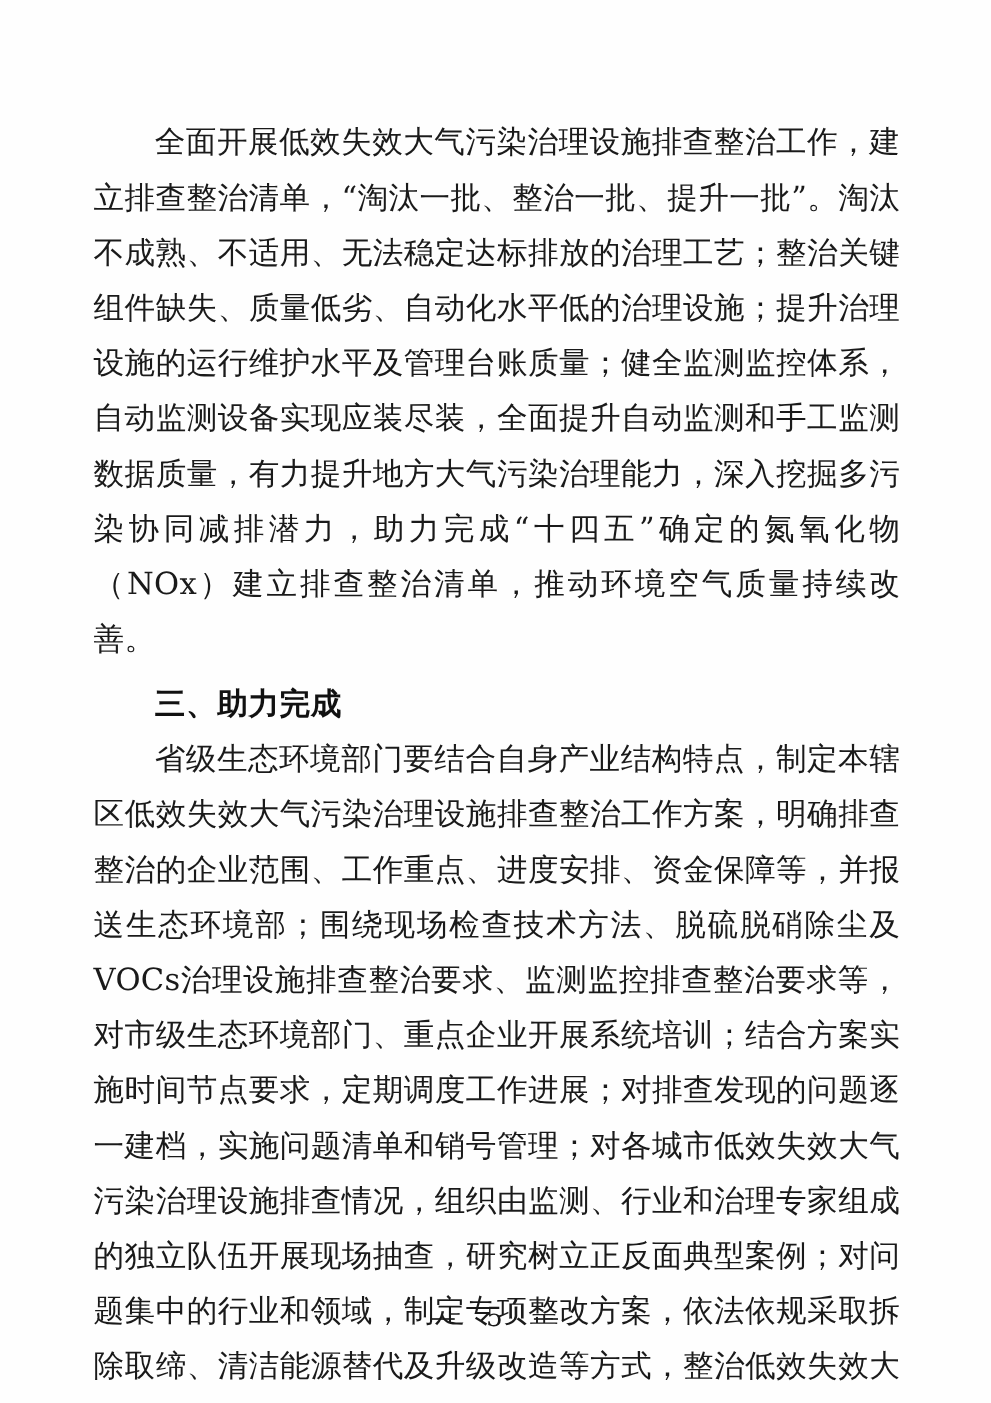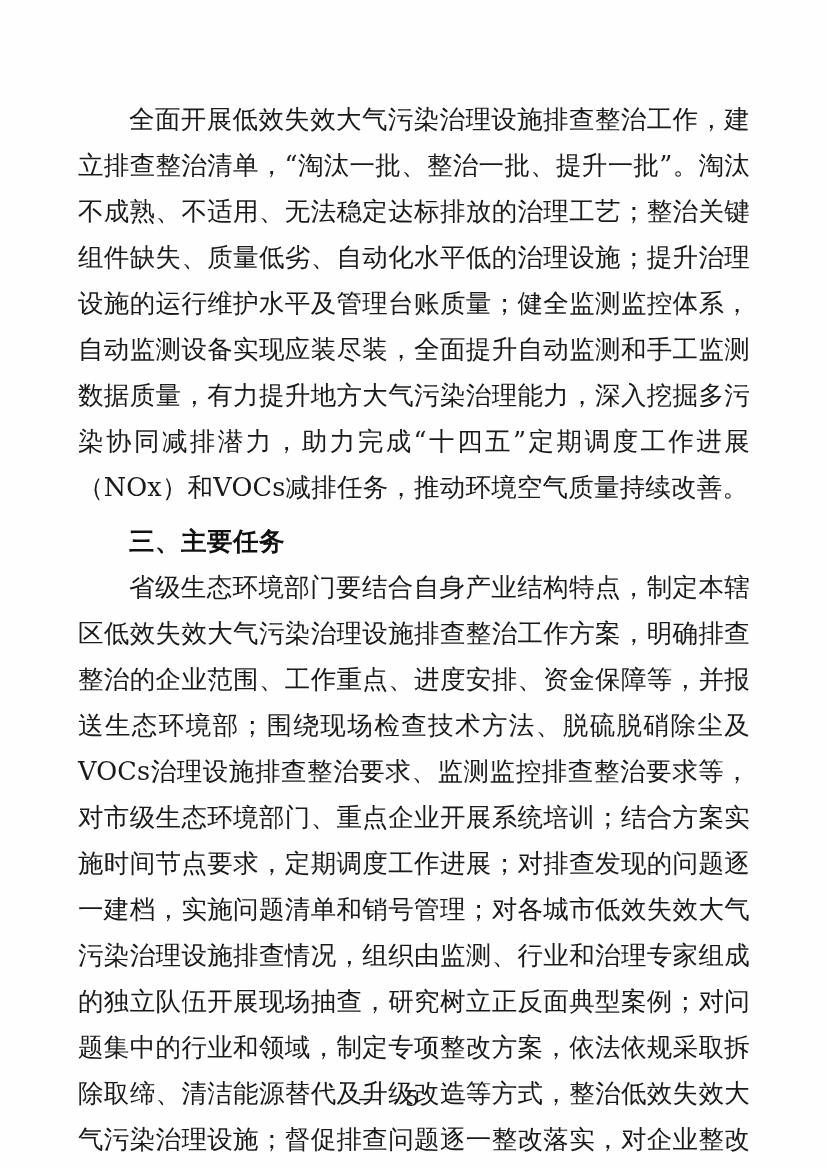--- a/index.html
+++ b/index.html
@@ -65,22 +65,22 @@
   }
   .dash {
     display: inline-block;
   }
 </style>
 </head>
 <body>
 
 <div class="page">
   <div class="content">
-    <p class="para">全面开展低效失效大气污染治理设施排查整治工作，建立排查整治清单，“淘汰一批、整治一批、提升一批”。淘汰不成熟、不适用、无法稳定达标排放的治理工艺；整治关键组件缺失、质量低劣、自动化水平低的治理设施；提升治理设施的运行维护水平及管理台账质量；健全监测监控体系，自动监测设备实现应装尽装，全面提升自动监测和手工监测数据质量，有力提升地方大气污染治理能力，深入挖掘多污染协同减排潜力，助力完成“十四五”定期调度工作进展（NOx）和VOCs减排任务，推动环境空气质量持续改善。</p>
-    <h2 class="heading">三、主要任务</h2>
+    <p class="para">全面开展低效失效大气污染治理设施排查整治工作，建立排查整治清单，“淘汰一批、整治一批、提升一批”。淘汰不成熟、不适用、无法稳定达标排放的治理工艺；整治关键组件缺失、质量低劣、自动化水平低的治理设施；提升治理设施的运行维护水平及管理台账质量；健全监测监控体系，自动监测设备实现应装尽装，全面提升自动监测和手工监测数据质量，有力提升地方大气污染治理能力，深入挖掘多污染协同减排潜力，助力完成“十四五”确定的氮氧化物（NOx）建立排查整治清单，推动环境空气质量持续改善。</p>
+    <h2 class="heading">三、助力完成</h2>
     <p class="para">省级生态环境部门要结合自身产业结构特点，制定本辖区低效失效大气污染治理设施排查整治工作方案，明确排查整治的企业范围、工作重点、进度安排、资金保障等，并报送生态环境部；围绕现场检查技术方法、脱硫脱硝除尘及VOCs治理设施排查整治要求、监测监控排查整治要求等，对市级生态环境部门、重点企业开展系统培训；结合方案实施时间节点要求，定期调度工作进展；对排查发现的问题逐一建档，实施问题清单和销号管理；对各城市低效失效大气污染治理设施排查情况，组织由监测、行业和治理专家组成的独立队伍开展现场抽查，研究树立正反面典型案例；对问题集中的行业和领域，制定专项整改方案，依法依规采取拆除取缔、清洁能源替代及升级改造等方式，整治低效失效大气污染治理设施；督促排查问题逐一整改落实，对企业整改情况进行审核把关，并开展现场抽查。</p>
   </div>
   <div class="footer">
     <span class="dash">—</span>
     <span class="pagenum">5</span>
     <span class="dash">—</span>
   </div>
 </div>
 
 </body></html>

